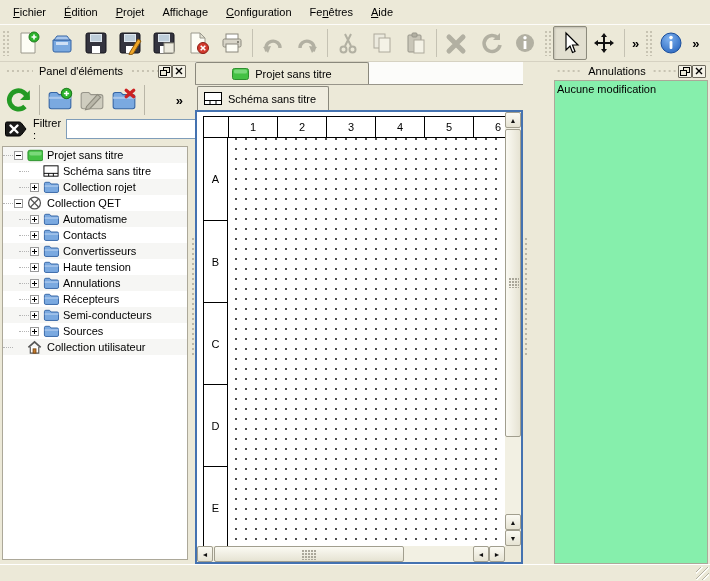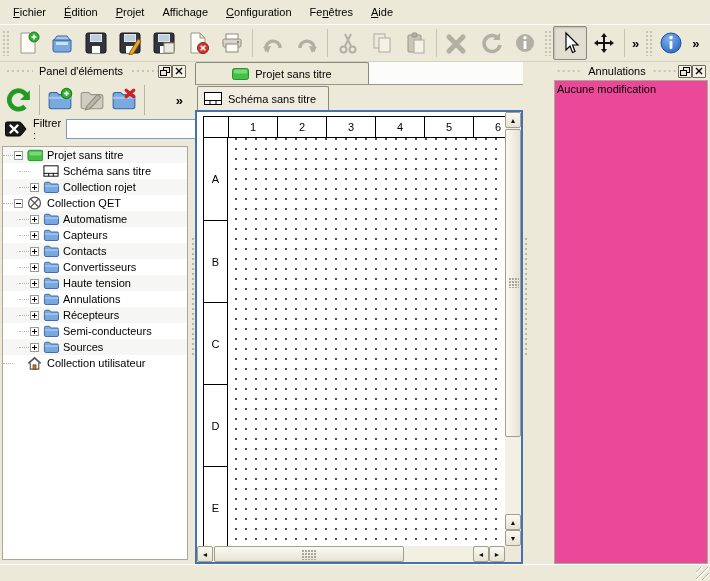--- a/index.html
+++ b/index.html
@@ -107,21 +107,21 @@
   .h-thumb { width:190px; height:16px; margin-left:1px;
              background:linear-gradient(#fbfaf3,#e6e3d3); border:1px solid #a19e8e; border-radius:2px; position:relative; }
   .h-grip { position:absolute; top:3px; left:50%; width:14px; height:10px; margin-left:-7px;
             background-image:radial-gradient(circle at 1px 1px,#aaa79a 1px,rgba(0,0,0,0) 1.2px); background-size:3px 3px; }
   .h-track { flex:1; }
   .h-btn-group { display:flex; }
   .sb-corner { position:absolute; right:0; bottom:0; width:16px; height:16px; background:#ECE9D8; }
 
   
   .right-dock { width:158px; padding:0 2px;margin-left:24px; }
-  .undo-list { flex:1; background:#ec4899; border:1px solid #aca899; padding:1px 2px; overflow:hidden; }
+  .undo-list { flex:1; background:#86efac; border:1px solid #aca899; padding:1px 2px; overflow:hidden; }
   .undo-item { height:15px; line-height:15px; white-space:nowrap; }
 
   
   .statusbar { height:17px; background:#ECE9D8; border-top:1px solid #fff; position:relative; }
   .size-grip { position:absolute; right:1px; bottom:1px; width:13px; height:13px;
       background:repeating-linear-gradient(135deg, rgba(0,0,0,0) 0 3px, #b4b1a2 3px 4px, #fdfdf8 4px 5px); }
   svg { display:block; }
 </style>
 </head>
 <body>
@@ -425,32 +425,20 @@
           <span class="tree-indent"></span>
           <span class="tree-connector"></span>
           <span class="expander plus"></span>
           <span class="tree-icon">
             <svg width="16" height="16" viewBox="0 0 17 16">
               <path d="M1.5 4.5 q0 -1.5 1.5 -1.5 h4 l1.5 1.8 h6.5 q1.5 0 1.5 1.5 v6 q0 1.5 -1.5 1.5 H3 q-1.5 0 -1.5 -1.5 Z" fill="#7aa9e0" stroke="#3565a5"></path>
               <path d="M1.8 7 h14.5" stroke="#a8c6ec" stroke-width="1.6"></path>
             </svg>
           </span>
           <span class="tree-label">Automatisme</span>
-        </div>
-        <div class="tree-row">
-          <span class="tree-indent"></span>
-          <span class="tree-connector"></span>
-          <span class="expander plus"></span>
-          <span class="tree-icon">
-            <svg width="16" height="16" viewBox="0 0 17 16">
-              <path d="M1.5 4.5 q0 -1.5 1.5 -1.5 h4 l1.5 1.8 h6.5 q1.5 0 1.5 1.5 v6 q0 1.5 -1.5 1.5 H3 q-1.5 0 -1.5 -1.5 Z" fill="#7aa9e0" stroke="#3565a5"></path>
-              <path d="M1.8 7 h14.5" stroke="#a8c6ec" stroke-width="1.6"></path>
-            </svg>
-          </span>
-          <span class="tree-label">Capteurs</span>
         </div>
         <div class="tree-row">
           <span class="tree-indent"></span>
           <span class="tree-connector"></span>
           <span class="expander plus"></span>
           <span class="tree-icon">
             <svg width="16" height="16" viewBox="0 0 17 16">
               <path d="M1.5 4.5 q0 -1.5 1.5 -1.5 h4 l1.5 1.8 h6.5 q1.5 0 1.5 1.5 v6 q0 1.5 -1.5 1.5 H3 q-1.5 0 -1.5 -1.5 Z" fill="#7aa9e0" stroke="#3565a5"></path>
               <path d="M1.8 7 h14.5" stroke="#a8c6ec" stroke-width="1.6"></path>
             </svg>

